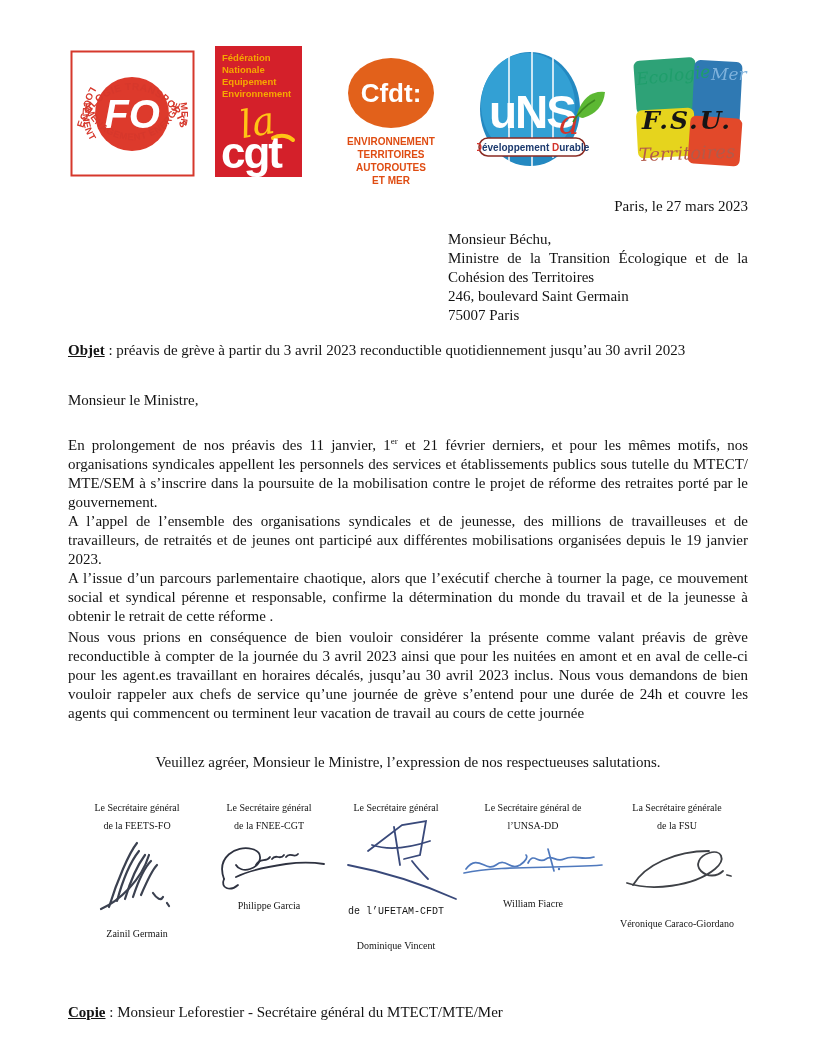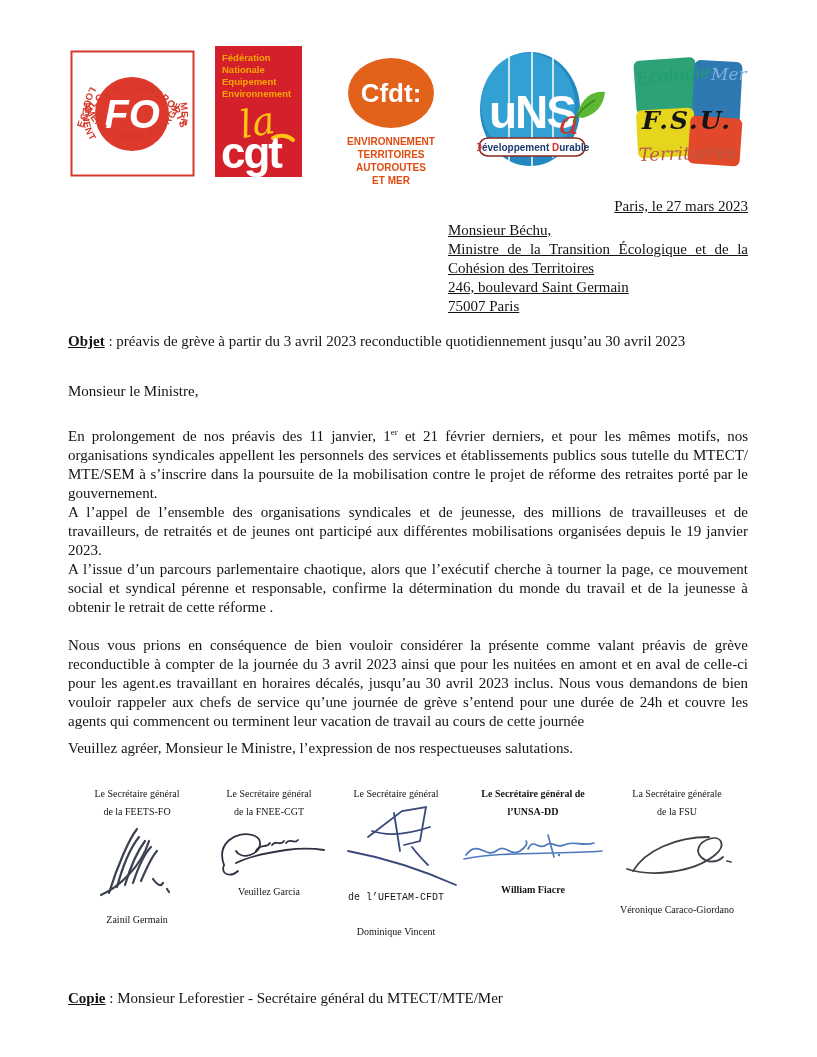--- a/index.html
+++ b/index.html
@@ -9,33 +9,33 @@
   }
   
   .logo{position:absolute;}
   .logo-fo{left:70px;top:50px;}
   .logo-cgt{left:215px;top:46px;}
   .logo-cfdt{left:343px;top:55px;}
   .logo-unsa{left:477px;top:50px;}
   .logo-fsu{left:627px;top:53px;}
   
   .content{position:absolute;left:68px;top:197px;width:680px;font-size:15px;line-height:19px;}
-  .date-line{text-align:right;text-decoration:underline;}
-  .recipient{margin-left:380px;width:300px;margin-top:5px;text-align:justify;text-decoration:underline;}
+  .date-line{text-align:right;}
+  .recipient{margin-left:380px;width:300px;margin-top:14px;text-align:justify;}
   .subject{margin-top:16px;}
   .u{text-decoration:underline;font-weight:bold;}
   .greeting{margin-top:31px;}
   .block-a{margin-top:26px;}
   p.j{margin:0;text-align:justify;font-family:Liberation Serif, serif;}
-  .block-b{margin-top:19px;}
-  .closing{margin-top:8px;}
+  .block-b{margin-top:2px;}
+  .closing{margin-top:30px;text-align:center;}
   
   .sig-row{display:flex;justify-content:space-between;margin-top:27px;width:680px;}
   .sig-col{text-align:center;font-size:10px;line-height:18px;}
-  .c1{width:138px;}.c2{width:126px;}.c3{width:128px;}.c4{width:146px;font-weight:bold;}.c5{width:142px;}
+  .c1{width:138px;}.c2{width:126px;}.c3{width:128px;}.c4{width:146px;}.c5{width:142px;}
   .sig-img{display:block;margin:0 auto;}
   .sig-name{margin-top:4px;}
   .c1 .sig-img{margin-top:2px;}
   .c1 .sig-name{margin-top:12px;}
   .c2 .sig-img{margin-top:8px;}
   .c3 .sig-img{margin-top:2px;}
   .c3 .org-line{margin-top:2px;font-family:Liberation Mono, monospace;}
   .c3 .sig-name{margin-top:16px;}
   .c4 .sig-img{margin-top:10px;}
   .c4 .sig-name{margin-top:12px;}
@@ -181,21 +181,21 @@
         <svg class="sig-img" width="122" height="50" viewBox="0 0 122 50">
           <g stroke="#2e3240" stroke-width="1.8" fill="none" stroke-linecap="round">
             <path d="M16 36 C8 14 28 2 44 6 C56 9 54 22 42 26 C36 28 30 26 28 22"></path>
             <path d="M28 34 C44 26 64 23 78 21 C92 19 104 19 116 21"></path>
             <path d="M16 36 C12 45 22 49 30 42"></path>
             <path d="M48 22 C52 14 58 20 62 14"></path>
             <path d="M64 16 C68 10 72 18 76 12"></path>
             <path d="M78 14 C82 8 86 16 90 11"></path>
           </g>
         </svg>
-        <div class="sig-name">Veuillez Garcia</div>
+        <div class="sig-name">Philippe Garcia</div>
       </div>
 
       <div class="sig-col c3">
         <div>Le Secrétaire général</div>
         <svg class="sig-img" width="128" height="82" viewBox="0 0 128 82">
           <g stroke="#39497a" stroke-width="1.8" fill="none" stroke-linecap="round">
             <path d="M36 32 L70 6 L94 2 L88 36 L72 40"></path>
             <path d="M62 8 L68 46"></path>
             <path d="M40 26 C58 32 80 28 98 22"></path>
             <path d="M16 46 C48 52 88 64 124 80"></path>

